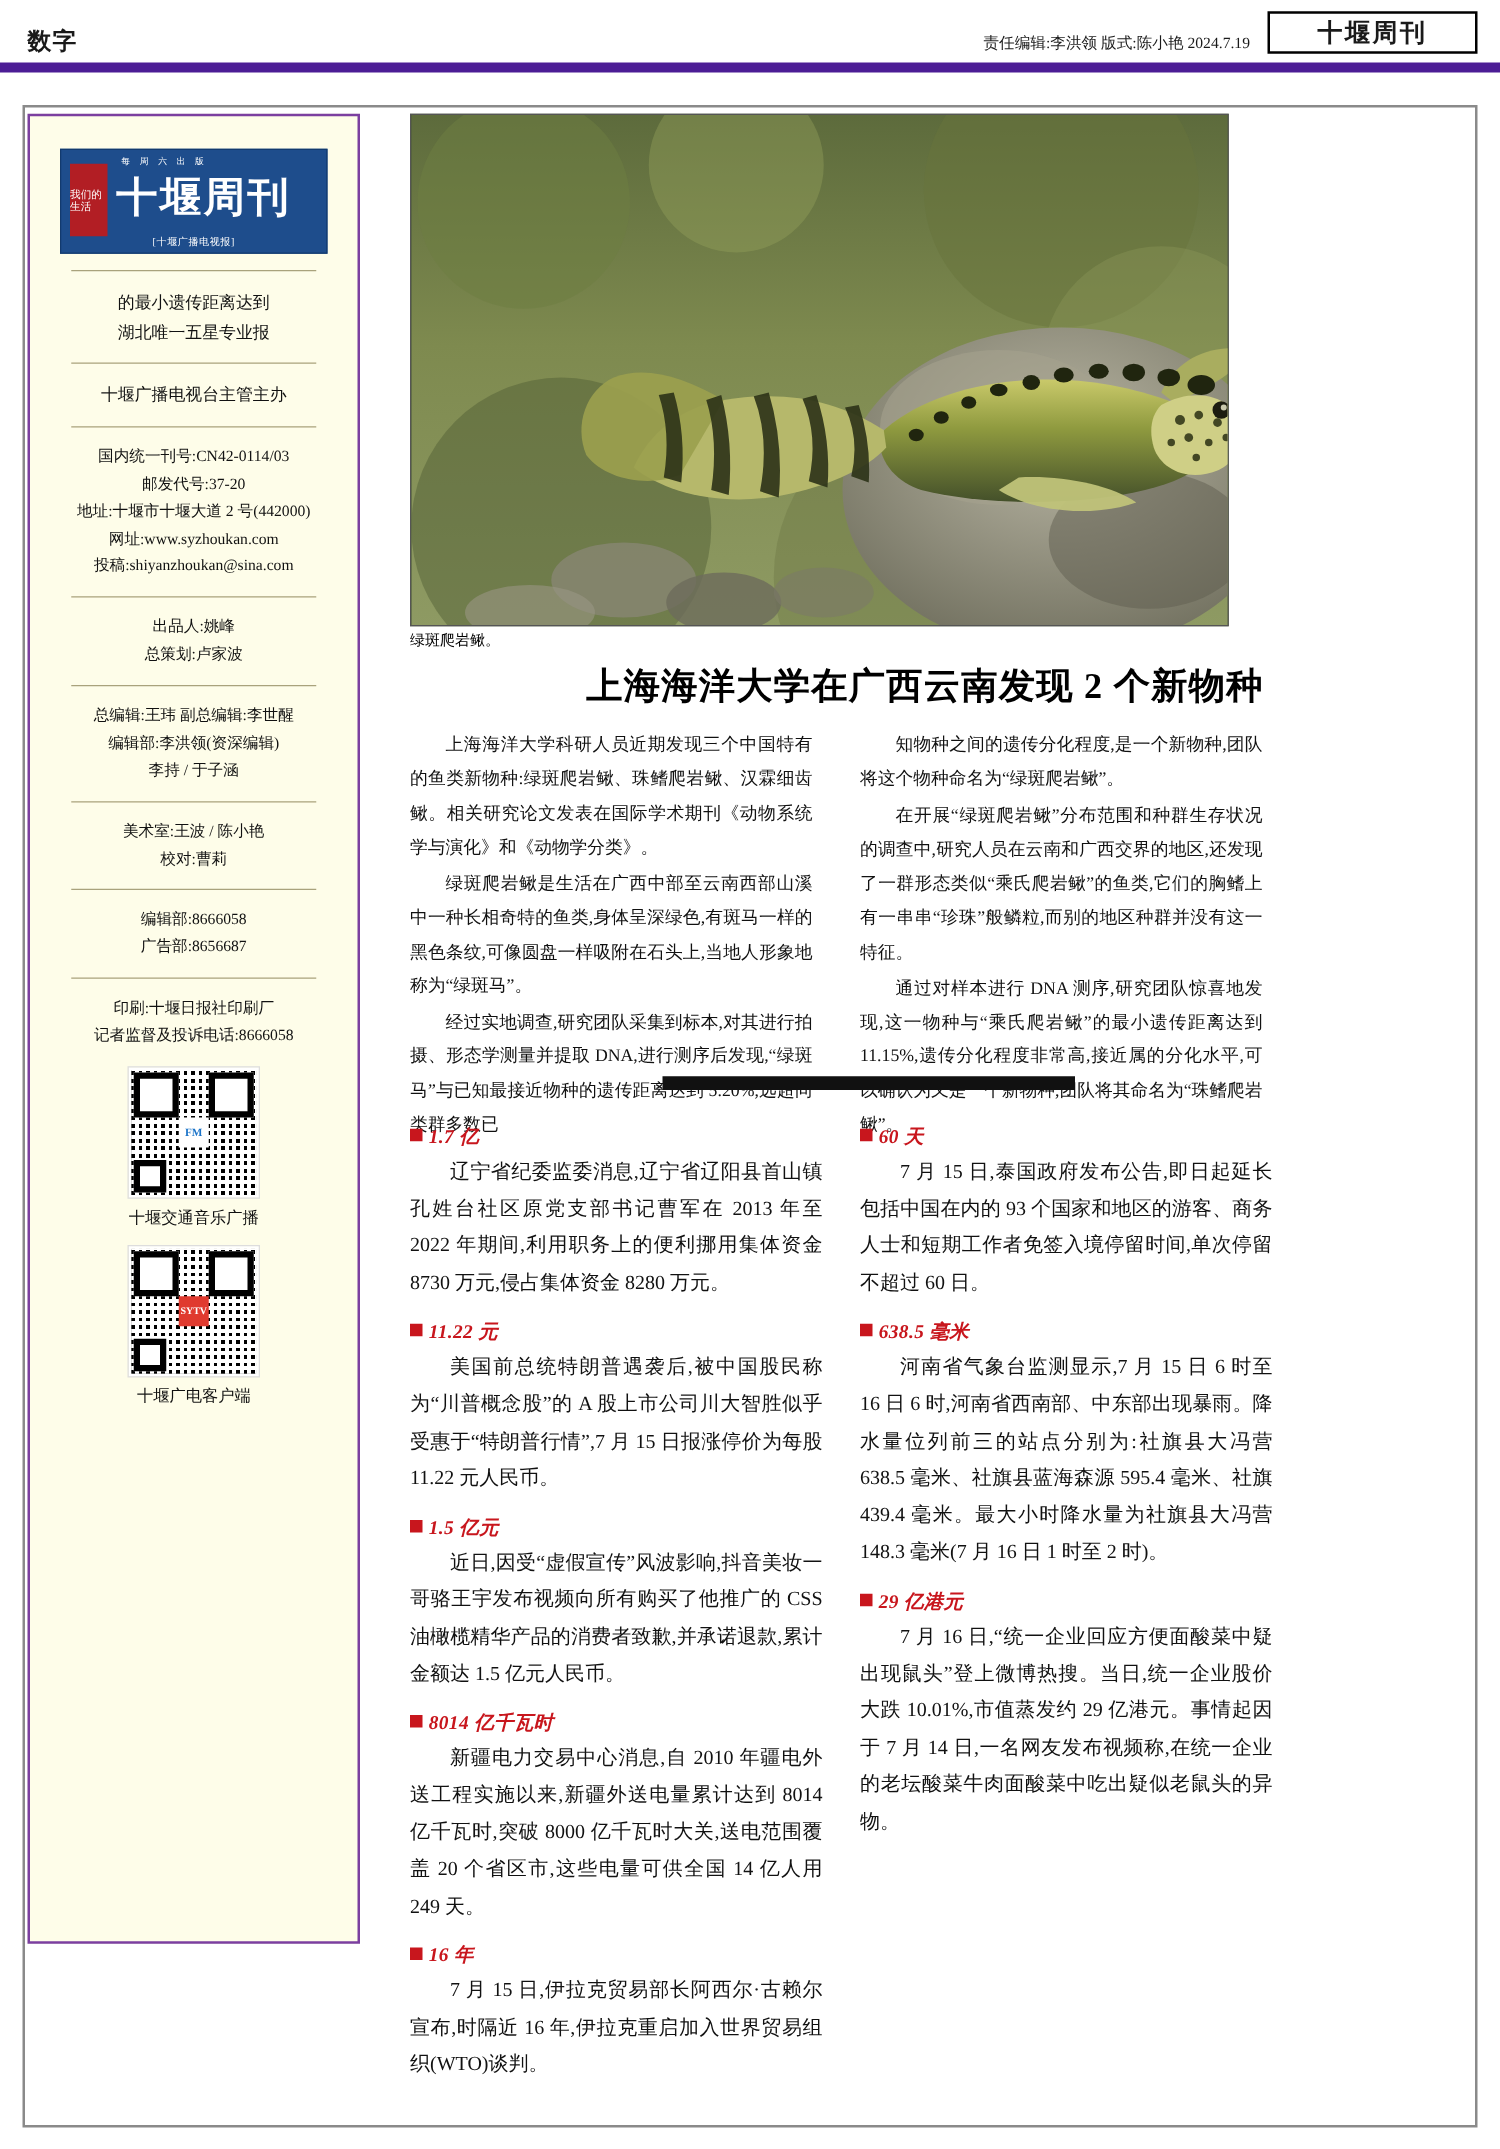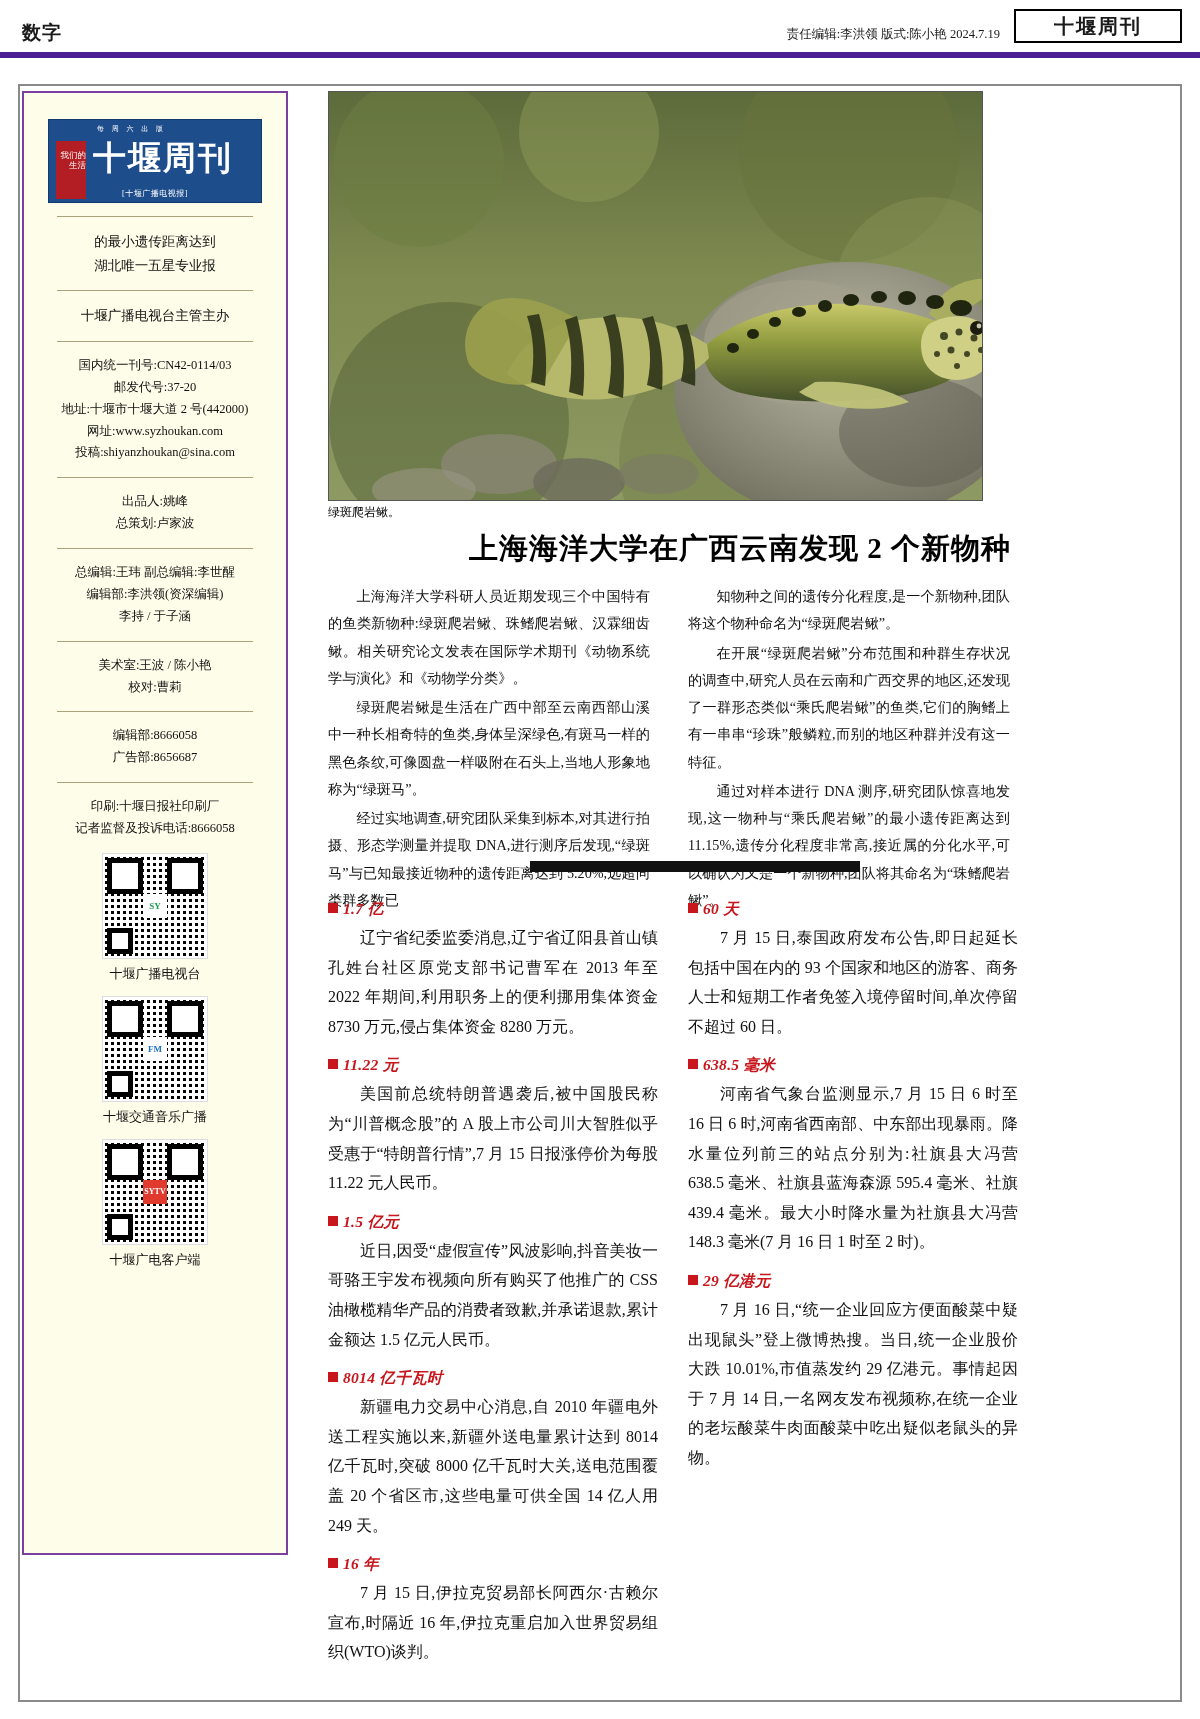--- a/index.html
+++ b/index.html
@@ -11,21 +11,21 @@
     font-family: "Liberation Serif", "DejaVu Serif", serif;
     color: #1a1a1a;
     position: relative;
   }
 
   
   .topbar {
     position: absolute;
     left: 0; top: 0;
     width: 1200px; height: 58px;
-    border-bottom: 6px solid #4c1d95;
+    border-bottom: 8px solid #4c1d95;
   }
   .topbar-left {
     position: absolute;
     left: 22px; top: 20px;
     font-size: 19px;
     font-weight: bold;
     letter-spacing: 1px;
   }
   .topbar-credits {
     position: absolute;
@@ -69,28 +69,28 @@
   .sb-masthead {
     width: 214px;
     height: 84px;
     margin: 14px auto 0;
     background: #1e4d8c;
     position: relative;
     border: 1px solid #123a6e;
   }
   .sb-masthead .stamp {
     position: absolute;
-    left: 7px; top: 21px;
+    left: 7px; top: 11px;
     width: 30px; height: 58px;
     background: #b21e24;
     color: #fff;
     font-size: 8.5px;
     line-height: 1.15;
-    text-align: right;
-    padding-top: 10px;
+    text-align: left;
+    padding-top: 20px;
     letter-spacing: 0px;
   }
   .sb-masthead .big {
     position: absolute;
     left: 44px; top: 16px;
     color: #ffffff;
     font-size: 33px;
     font-weight: bold;
     letter-spacing: 2px;
     font-family: "Liberation Serif", serif;
@@ -326,27 +326,20 @@
     <div class="sb-line sm">广告部:8656687</div>
   </div>
 
   <div class="sb-rule"></div>
 
   <div class="sb-block">
     <div class="sb-line sm">印刷:十堰日报社印刷厂</div>
     <div class="sb-line sm">记者监督及投诉电话:8666058</div>
   </div>
 
-  <div class="qr-wrap">
-    <div class="qr green">
-      <div class="bl"></div>
-      <div class="ctr">SY</div>
-    </div>
-    <div class="qr-cap">十堰广播电视台</div>
-  </div>
 
   <div class="qr-wrap">
     <div class="qr blue">
       <div class="bl"></div>
       <div class="ctr">FM</div>
     </div>
     <div class="qr-cap">十堰交通音乐广播</div>
   </div>
 
   <div class="qr-wrap">

